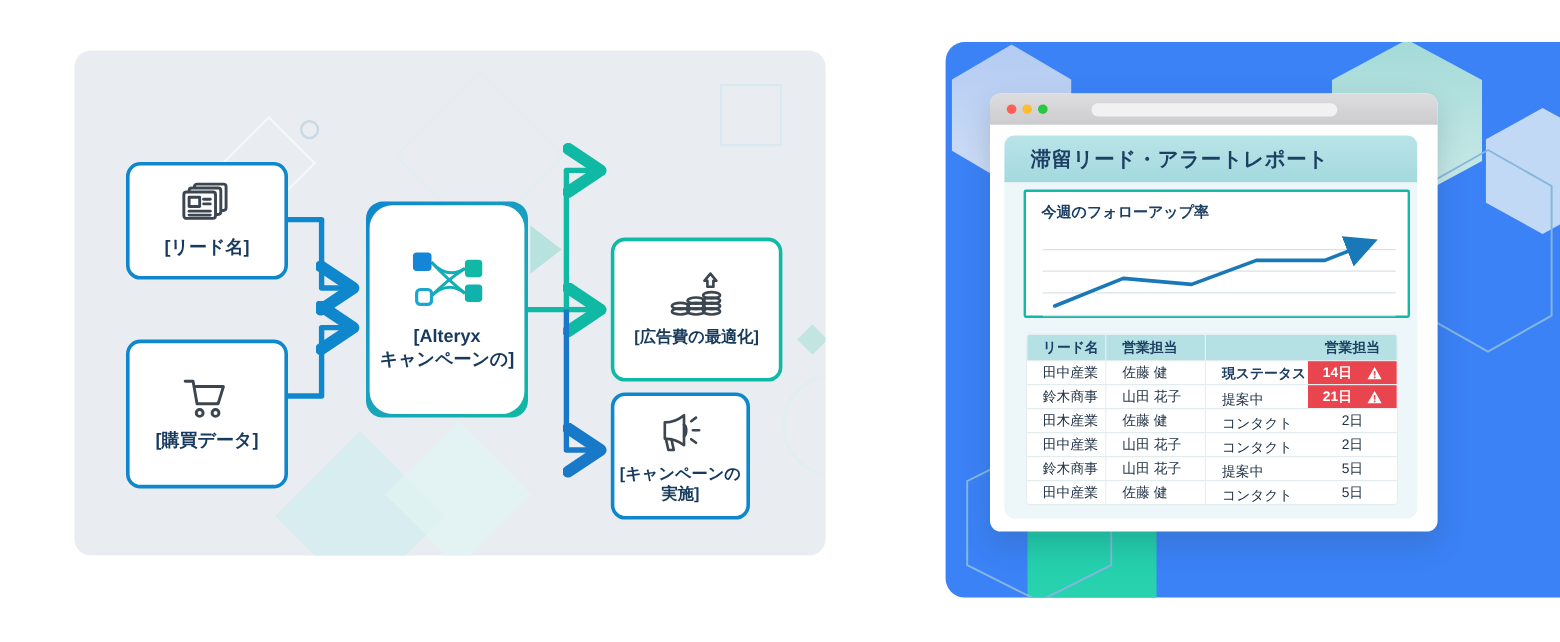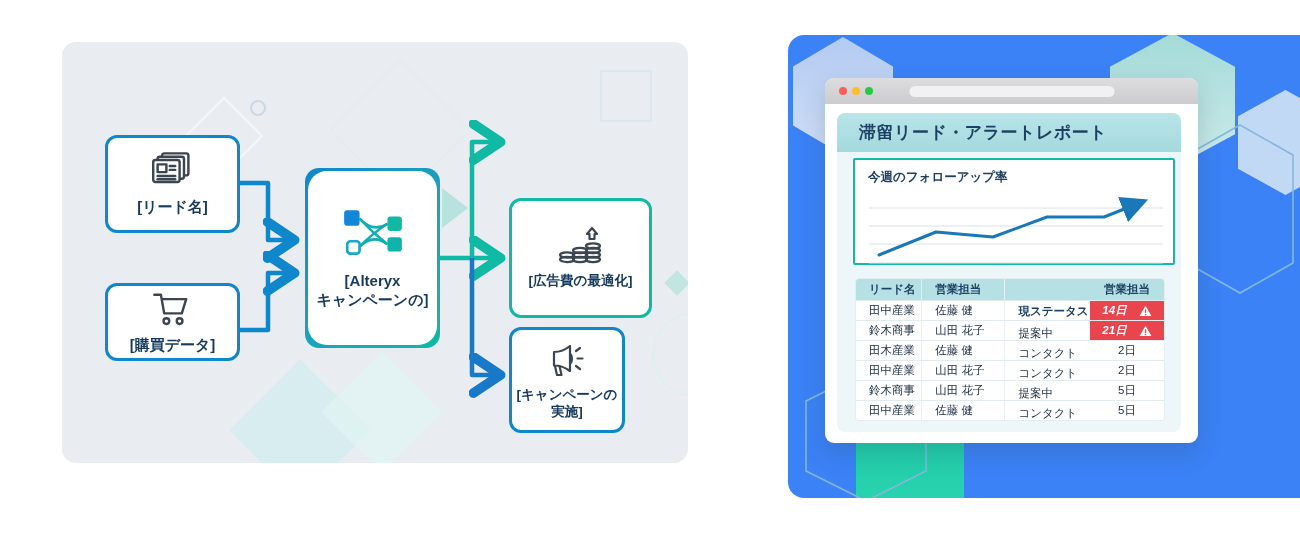--- a/index.html
+++ b/index.html
@@ -77,21 +77,21 @@
   .fline { stroke:#1878b8; stroke-width:3; fill:none; stroke-linejoin:round; stroke-linecap:round; }
 
   .ltable { position:absolute; left:30px; top:200px; width:310px; background:#ffffff;
     border:1px solid #e4edef; border-radius:4px; overflow:hidden; font-size:11.5px; color:#203246; }
   .trow, .thead { display:flex; height:20px; align-items:stretch; }
   .thead { height:21px; background:#b5e1e5; font-weight:700; color:#1d3f63; }
   .tcell { display:flex; align-items:center; border-right:1px solid #e8f0f2; padding-left:13px; position:relative;text-align:center; }
   .trow { border-top:1px solid #e2ecee; background:#ffffff; }
   .c0 { width:21.5%; } .c1 { width:27%; } .c2 { width:27.5%;margin-top:32px; }
   .c3 { width:24%; justify-content:center; padding-left:0; border-right:none; }
-  .c3.alert { background:#e8454e; color:#ffffff; font-weight:700;font-style:italic; }
+  .c3.alert { background:#e8454e; color:#ffffff; font-weight:700; }
   .c3.alert span { margin-right:4px; }
   .warn-svg { margin-left:8px; }
 </style>
 </head>
 <body>
 
 <div class="stage">
 
   <div class="panel-left">
 
@@ -134,21 +134,21 @@
           <rect x="6" y="12" width="8" height="7"></rect>
           <line x1="17" y1="13.5" x2="22" y2="13.5"></line>
           <line x1="17" y1="17" x2="22" y2="17"></line>
           <line x1="6" y1="22.5" x2="22" y2="22.5"></line>
           <line x1="6" y1="25.5" x2="22" y2="25.5"></line>
         </g>
       </svg>
       <span class="dlabel">[リード名]</span>
     </div>
 
-    <div class="dbox bblue" style="left:43px;top:241px;width:135px;height:78px">
+    <div class="dbox bblue" style="left:43px;top:241px;width:135px;height:124px">
       <svg width="44" height="40" viewBox="0 0 40 36">
         <g class="icon-stroke">
           <path d="M3,5 L9,5 L12,22 L28,22 L32,9 L10,9"></path>
           <circle cx="14" cy="29" r="2.6"></circle>
           <circle cx="26" cy="29" r="2.6"></circle>
         </g>
       </svg>
       <span class="dlabel">[購買データ]</span>
     </div>
 

